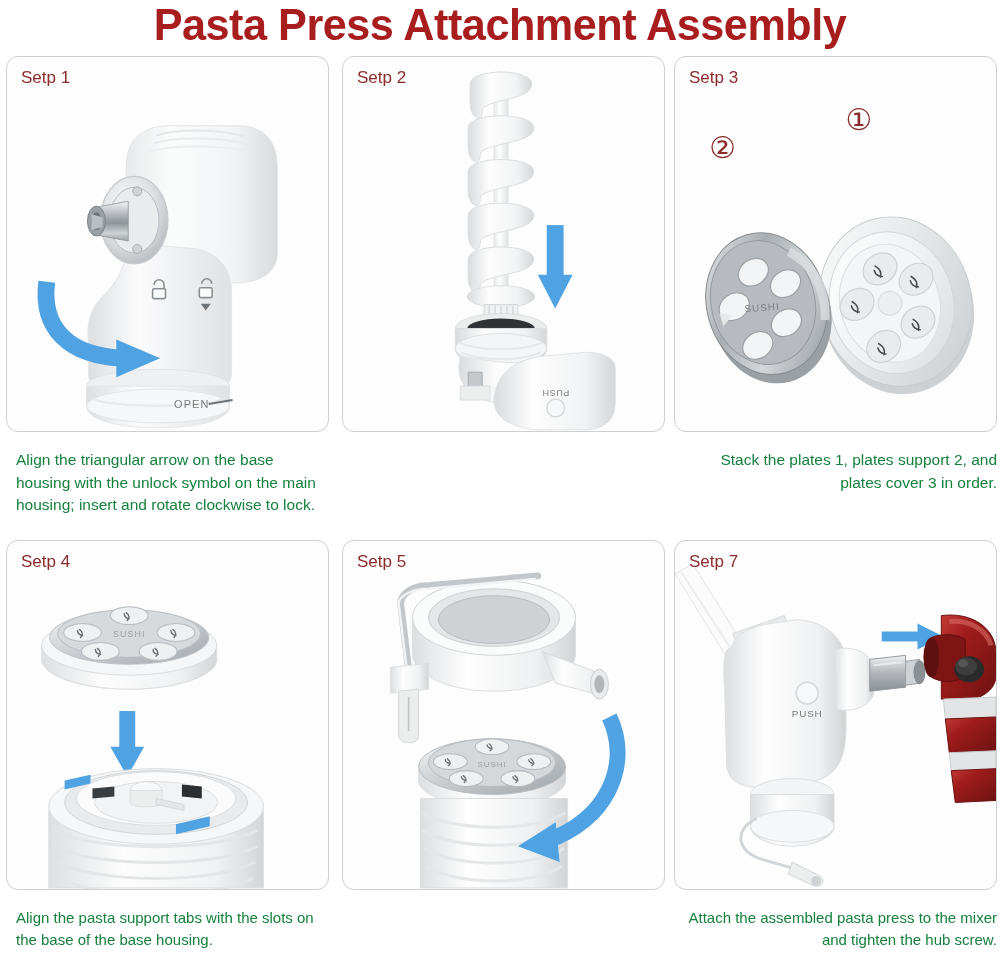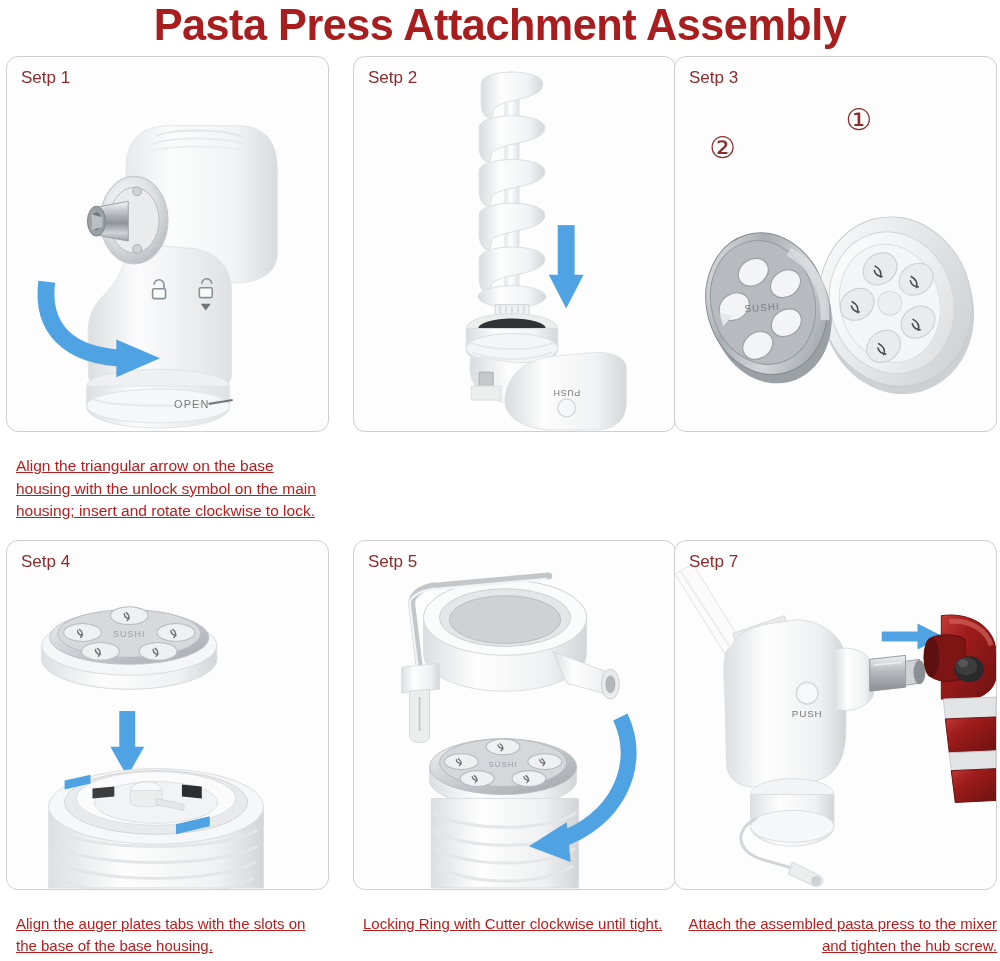--- a/index.html
+++ b/index.html
@@ -12,37 +12,37 @@
     font-family:"Liberation Sans",sans-serif;
     transform:scaleX(0.96);transform-origin:center top;
   }
 
   .grid{position:absolute;left:0;top:56px;width:1000px;}
   .row{position:relative;width:906px;}
   .row1{height:478px;}
   .row2{height:425px;}
 
   .cell{position:absolute;top:0;width:323px;}
-  .c1{left:6px;} .c2{left:353px;} .c3{left:674px;text-align:right;}
+  .c1{left:6px;} .c2{left:342px;} .c3{left:674px;text-align:right;}
 
   .panel{
     position:relative;border:1px solid #cfcfcf;border-radius:12px;
     background:#fdfdfd;overflow:hidden;
   }
   .panel.r1{height:374px;}
   .panel.r2{height:348px;}
 
   .steplabel{
     position:absolute;left:14px;top:11px;z-index:30;
     color:#8C2B2B;font-size:17px;font-family:"Liberation Sans",sans-serif;
   }
 
   .caption{
-    margin-top:23px;padding-left:10px;color:#b91c1c;
-    font-size:15.5px;line-height:1.46;font-family:"Liberation Sans",sans-serif;text-decoration:underline;
+    margin-top:17px;padding-left:10px;color:#15803d;
+    font-size:15.5px;line-height:1.46;font-family:"Liberation Sans",sans-serif;
   }
   .r2 ~ .caption, .cap2{font-size:15px;}
 
   .stage{position:absolute;inset:0;}
   svg.art{position:absolute;left:0;top:0;width:100%;height:100%;}
 
   .ann{font-family:"Liberation Sans",sans-serif;fill:#7b7b7b;}
 </style>
 </head>
 <body>
@@ -269,20 +269,21 @@
                 <ellipse cx="14" cy="24" rx="16" ry="13" transform="rotate(-18 14 24)"></ellipse>
                 <ellipse cx="-20" cy="38" rx="16" ry="13" transform="rotate(-18 -20 38)"></ellipse>
               </g>
               <path d="M-48 -4 L-36 2 L-48 10 Z" fill="#e6e8ea"></path>
               <path d="M36 -44 C56 -26 62 4 52 32" fill="none" stroke="#d9dcde" stroke-width="9" opacity=".85"></path>
               <text x="-6" y="6" font-size="10" fill="#7d8286" text-anchor="middle" transform="rotate(12 -6 6)" letter-spacing="1">SUSHI</text>
             </g>
           </svg>
         </div>
       </div>
+      <div class="caption">Stack the plates 1, plates support 2, and plates cover 3 in order.</div>
     </div>
   </div>
 
   <div class="row row2" style="margin-top:6px;">
 
     <div class="cell c1">
       <div class="panel r2">
         <div class="steplabel">Setp 4</div>
         <div class="stage">
           <svg class="art" viewBox="0 0 323 348" preserveAspectRatio="xMidYMid meet">
@@ -350,21 +351,21 @@
               <g fill="none" stroke="#e3e5e7" stroke-width="3">
                 <path d="M48 290 C88 312 212 312 252 290"></path>
                 <path d="M48 306 C88 328 212 328 252 306"></path>
                 <path d="M50 322 C90 344 210 344 250 322"></path>
                 <path d="M52 338 C92 360 208 360 248 338"></path>
               </g>
             </g>
           </svg>
         </div>
       </div>
-      <div class="caption cap2">Align the auger plates tabs with the slots on the base of the base housing.</div>
+      <div class="caption cap2">Align the pasta support tabs with the slots on the base of the base housing.</div>
     </div>
 
     <div class="cell c2">
       <div class="panel r2">
         <div class="steplabel">Setp 5</div>
         <div class="stage">
           <svg class="art" viewBox="0 0 323 348" preserveAspectRatio="xMidYMid meet">
             <defs>
               <linearGradient id="s5w" x1="0" y1="0" x2="1" y2="0">
                 <stop offset="0" stop-color="#dcdee0"></stop>
@@ -436,21 +437,20 @@
               </g>
             </g>
 
             <g>
               <path d="M268 176 C292 226 262 282 206 300" fill="none" stroke="#4FA3E3" stroke-width="16"></path>
               <path d="M214 282 L176 306 L218 322 Z" fill="#4FA3E3"></path>
             </g>
           </svg>
         </div>
       </div>
-      <div class="caption cap2">Locking Ring with Cutter clockwise until tight.</div>
     </div>
 
     <div class="cell c3">
       <div class="panel r2">
         <div class="steplabel">Setp 7</div>
         <div class="stage">
           <svg class="art" viewBox="0 0 323 348" preserveAspectRatio="xMidYMid meet">
             <defs>
               <linearGradient id="s6w" x1="0" y1="0" x2="1" y2="0">
                 <stop offset="0" stop-color="#dcdee0"></stop>

